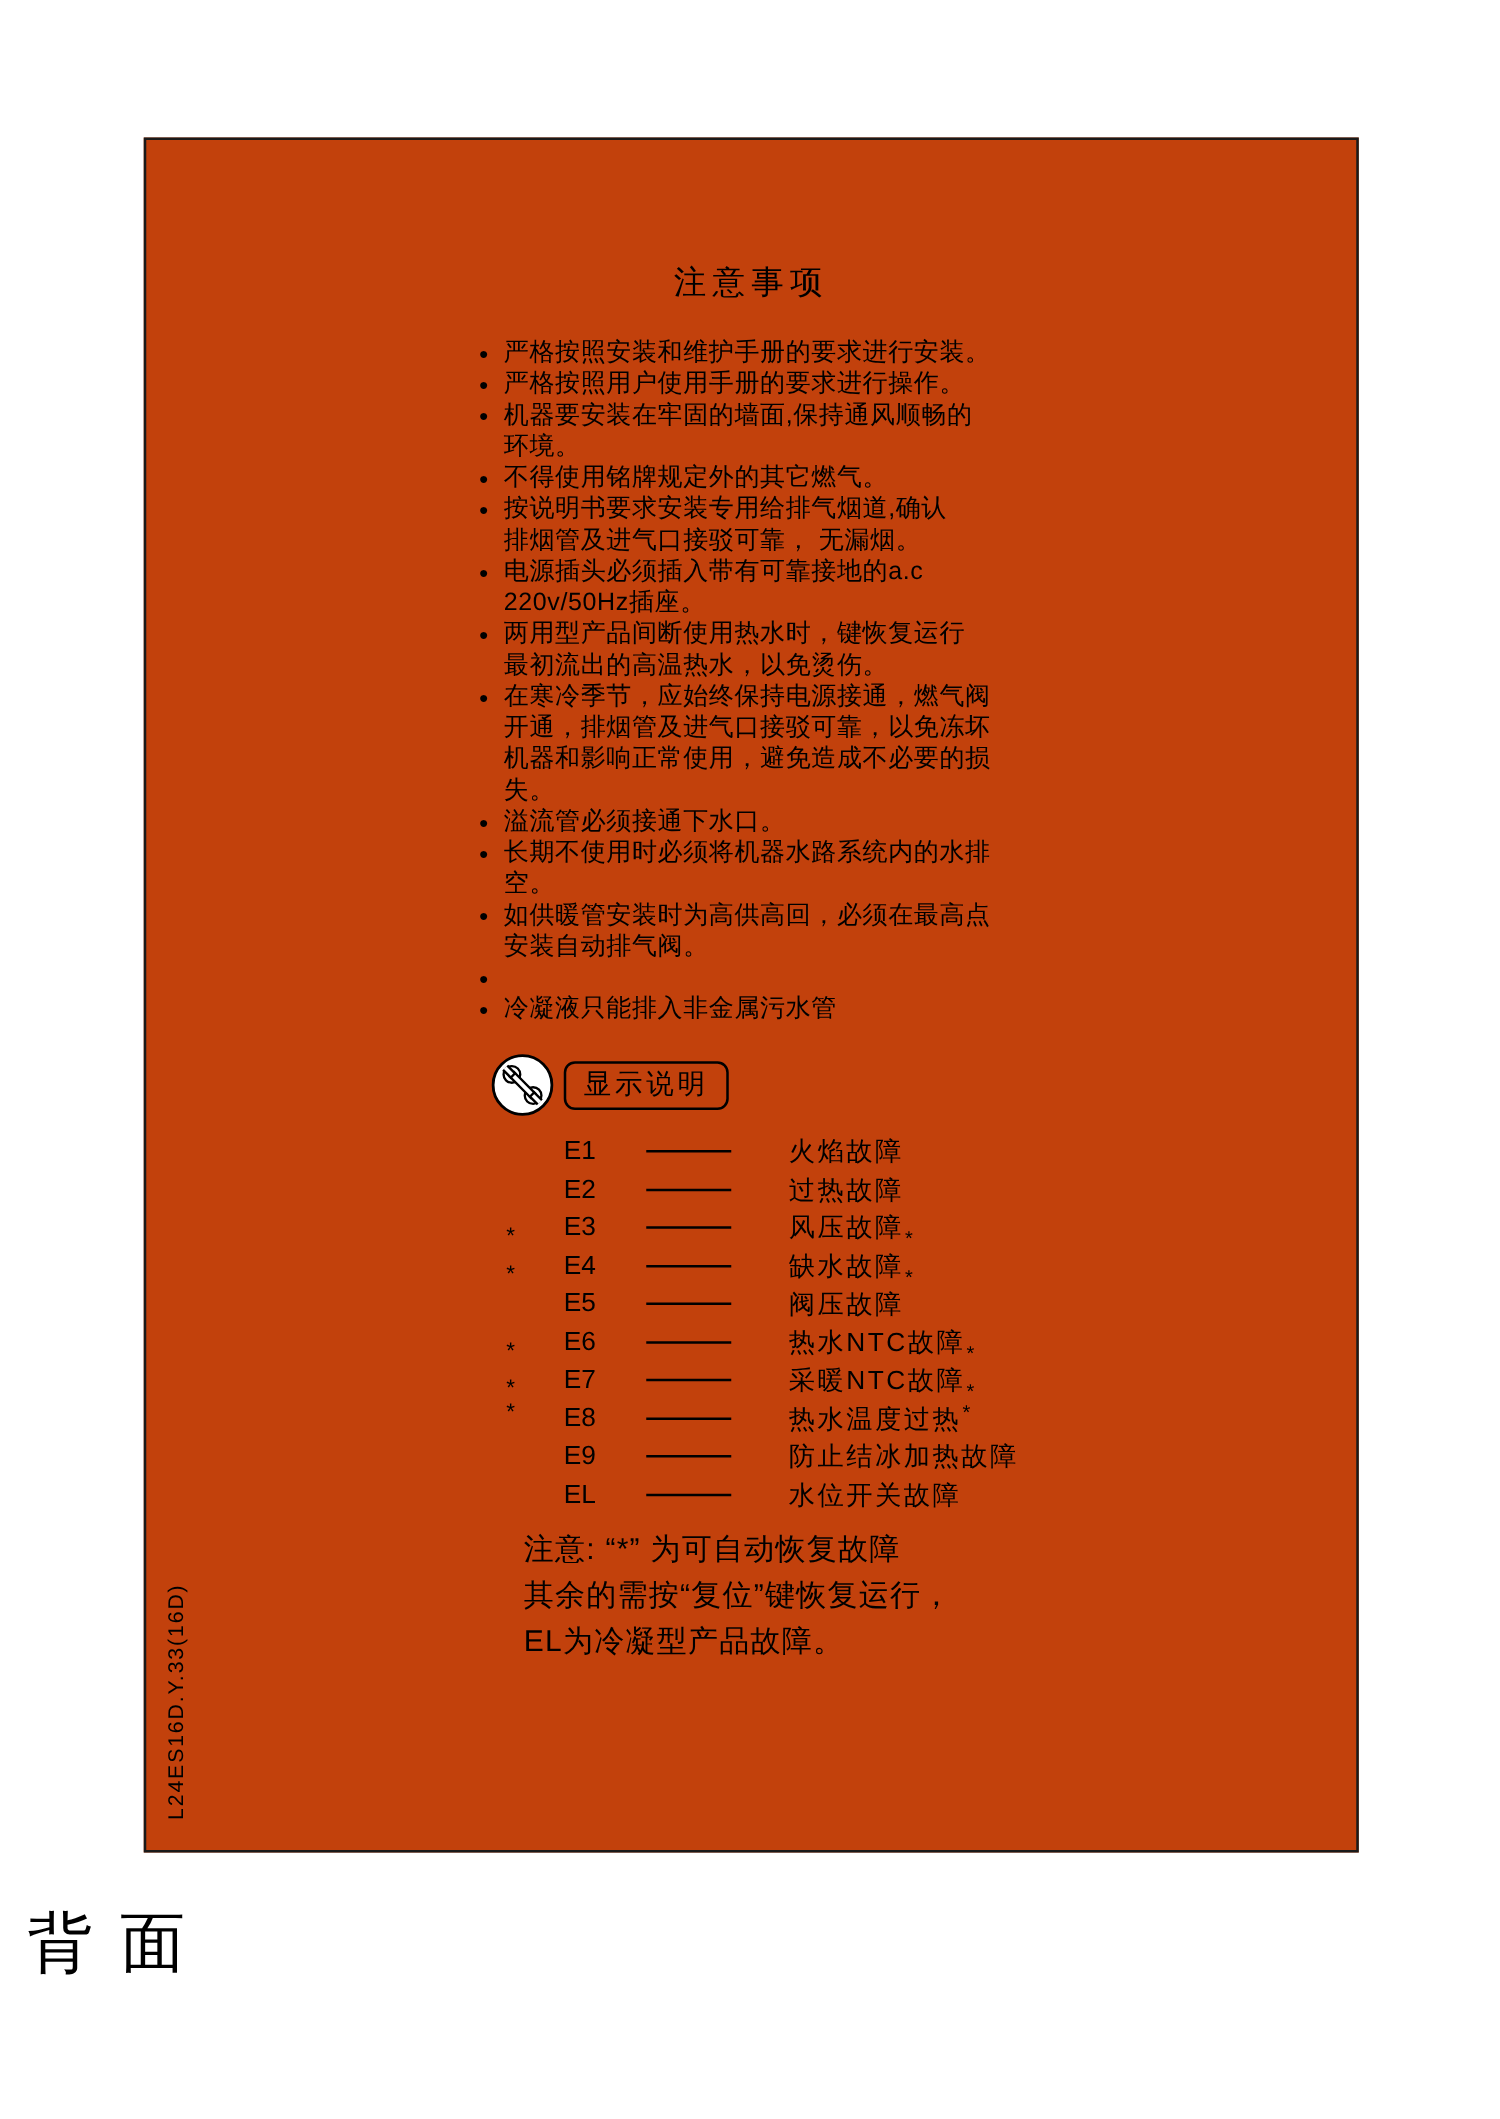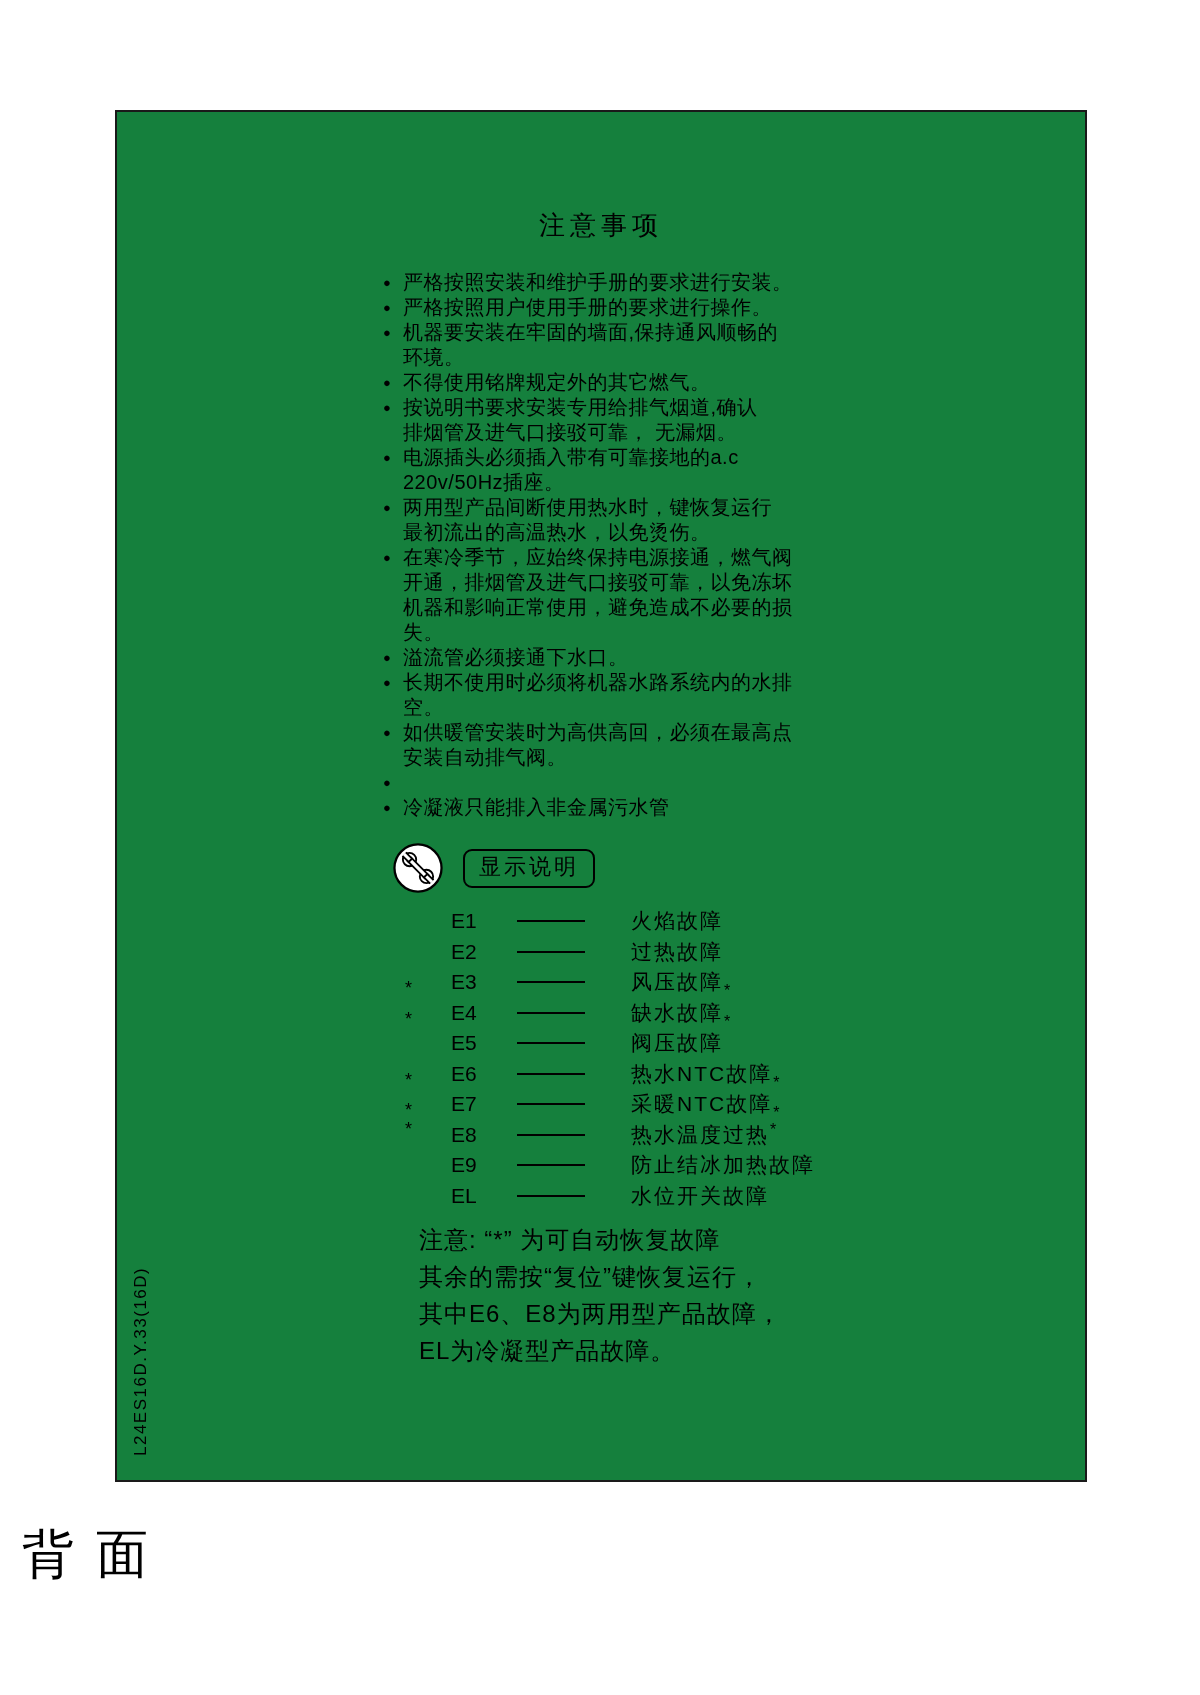--- a/index.html
+++ b/index.html
@@ -2,34 +2,34 @@
 <html><head>
 <meta charset="utf-8">
 <style>
   html,body{margin:0;padding:0;}
   body{
     width:1200px;height:1695px;position:relative;background:#fff;color:#000;
     font-family:"Liberation Sans","DejaVu Sans",sans-serif;overflow:hidden;
   }
   .frame{
     position:absolute;left:115px;top:110px;width:968px;height:1368px;
-    border:2px solid #1a1a1a;background:#15803d;
+    border:2px solid #1a1a1a;background:#c2410c;
   }
   .title{
     margin:96px 0 0 0;text-align:center;font-size:26px;font-weight:normal;
     letter-spacing:5px;line-height:34px;
   }
   .blist{margin:28px 0 0 266px;}
   .bitem{display:flex;font-size:20px;line-height:25px;}
   .dot{flex:none;width:20px;font-size:13px;line-height:25px;}
   .btext{margin:0;white-space:pre-wrap;width:482px;letter-spacing:0.5px;}
   .display-row{display:flex;align-items:center;margin:22px 0 0 276px;height:52px;}
   .wicon{width:50px;height:50px;flex:none;display:block;}
   .dlabel{
-    margin-left:20px;border:2.5px solid #000;border-radius:9px;
+    margin-left:8px;border:2.5px solid #000;border-radius:9px;
     padding:2px 14px 5px 14px;font-size:22px;letter-spacing:3px;line-height:28px;
   }
   .erows{margin:12px 0 0 288px;}
   .erow{display:flex;align-items:center;height:30.5px;gap:32px;}
   .lead{flex:none;width:14px;font-size:18px;position:relative;line-height:1;}
   .lead.sub{top:6px;}
   .lead.sup{top:-6px;}
   .ecode{flex:none;width:34px;font-size:21px;}
   .edash{flex:none;width:68px;height:2px;background:#000;margin-right:14px;}
   .elabel{font-size:21px;letter-spacing:2px;white-space:nowrap;}
@@ -189,20 +189,19 @@
       <span class="lead"></span>
       <span class="ecode">EL</span>
       <span class="edash"></span>
       <span class="elabel"><span>水位开关故障</span><span class="trail"></span></span>
     </div>
   </div>
 
   <div class="notes">
     <p class="note">注意: “*” 为可自动恢复故障</p>
     <p class="note">其余的需按“复位”键恢复运行，</p>
-    <p class="note">其中E6、E8为两用型产品故障，</p>
     <p class="note">EL为冷凝型产品故障。</p>
   </div>
 
   <div class="vcode">L24ES16D.Y.33(16D)</div>
 </div>
 
 <div class="footer">背面</div>
 
 </body></html>

